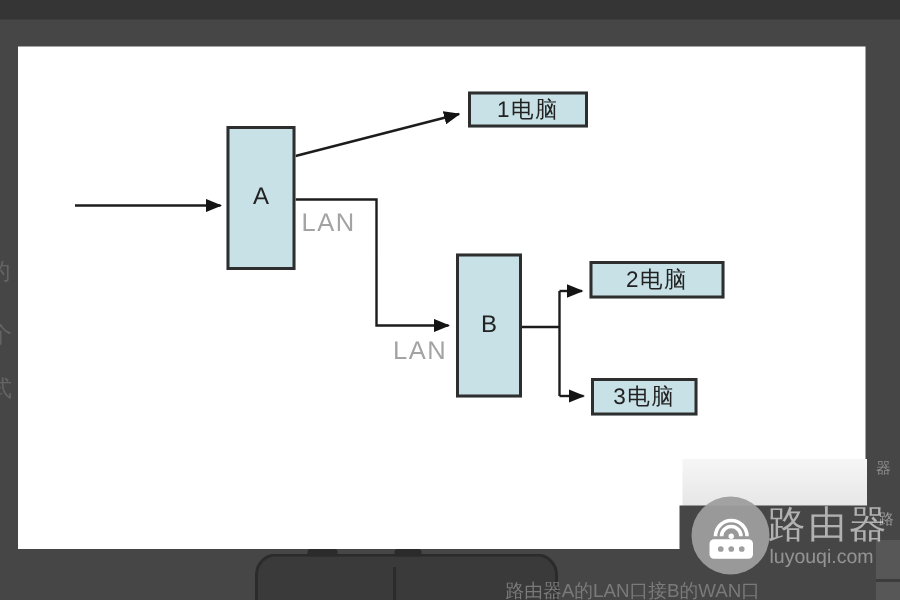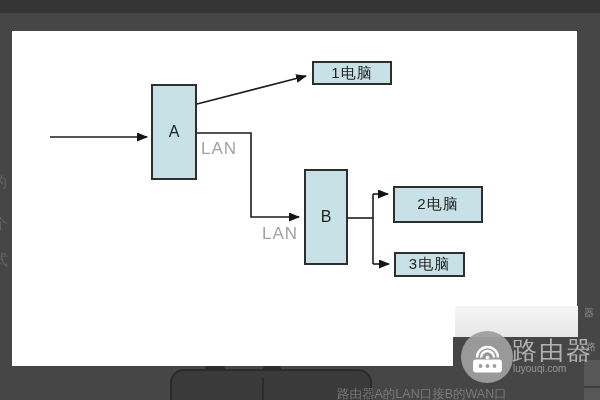--- a/index.html
+++ b/index.html
@@ -25,32 +25,32 @@
   .node{
     background:#c7e1e6;border:2px solid #2e2e2e;box-sizing:border-box;
     display:flex;align-items:center;justify-content:center;
     color:#222;z-index:3;
   }
   .router{font-size:16px;}
   .pc{font-size:15px;letter-spacing:1px;}
   .node-a{left:151px;top:84px;width:46px;height:96px;}
   .node-b{left:304px;top:169px;width:44px;height:96px;}
   .node-pc1{left:312px;top:61px;width:80px;height:24px;}
-  .node-pc2{left:393px;top:186px;width:90px;height:37px;}
+  .node-pc2{left:393px;top:174px;width:90px;height:25px;}
   .node-pc3{left:394px;top:252px;width:71px;height:25px;}
   .lan-label{color:#a3a3a3;font-size:17px;letter-spacing:1px;z-index:3;line-height:1;}
   .lan-a{left:201px;top:140px;}
   .lan-b{left:262px;top:225px;}
   .connectors{left:12px;top:31px;width:565px;height:335px;z-index:3;}
   
   .wm-circle{left:461px;top:331px;width:52px;height:52px;border-radius:50%;
     background:rgba(158,158,158,0.95);z-index:5;}
   .wm-brand{left:512px;top:337px;font-size:25px;letter-spacing:2px;
     color:rgba(255,255,255,0.58);z-index:5;line-height:1.1;font-family:Liberation Serif, serif;}
-  .wm-domain{left:513px;top:364px;font-size:10px;
+  .wm-domain{left:513px;top:364px;font-size:13px;
     color:rgba(255,255,255,0.42);z-index:5;line-height:1;}
   
   .photo{left:170px;top:369px;width:202px;height:31px;background:#3a3a3a;
     border:2px solid #2b2b2b;border-bottom:none;border-radius:14px 14px 0 0;
     box-sizing:border-box;z-index:1;}
   .photo-tab1{left:205px;top:366px;width:20px;height:5px;background:#2b2b2b;border-radius:2px;z-index:1;}
   .photo-tab2{left:263px;top:366px;width:18px;height:5px;background:#2b2b2b;border-radius:2px;z-index:1;}
   .photo-cable{left:262px;top:378px;width:2px;height:22px;background:#2b2b2b;z-index:2;}
   .caption{left:337px;top:388px;font-size:12.5px;color:#7a7a7a;z-index:3;
     white-space:nowrap;line-height:1.1;}

